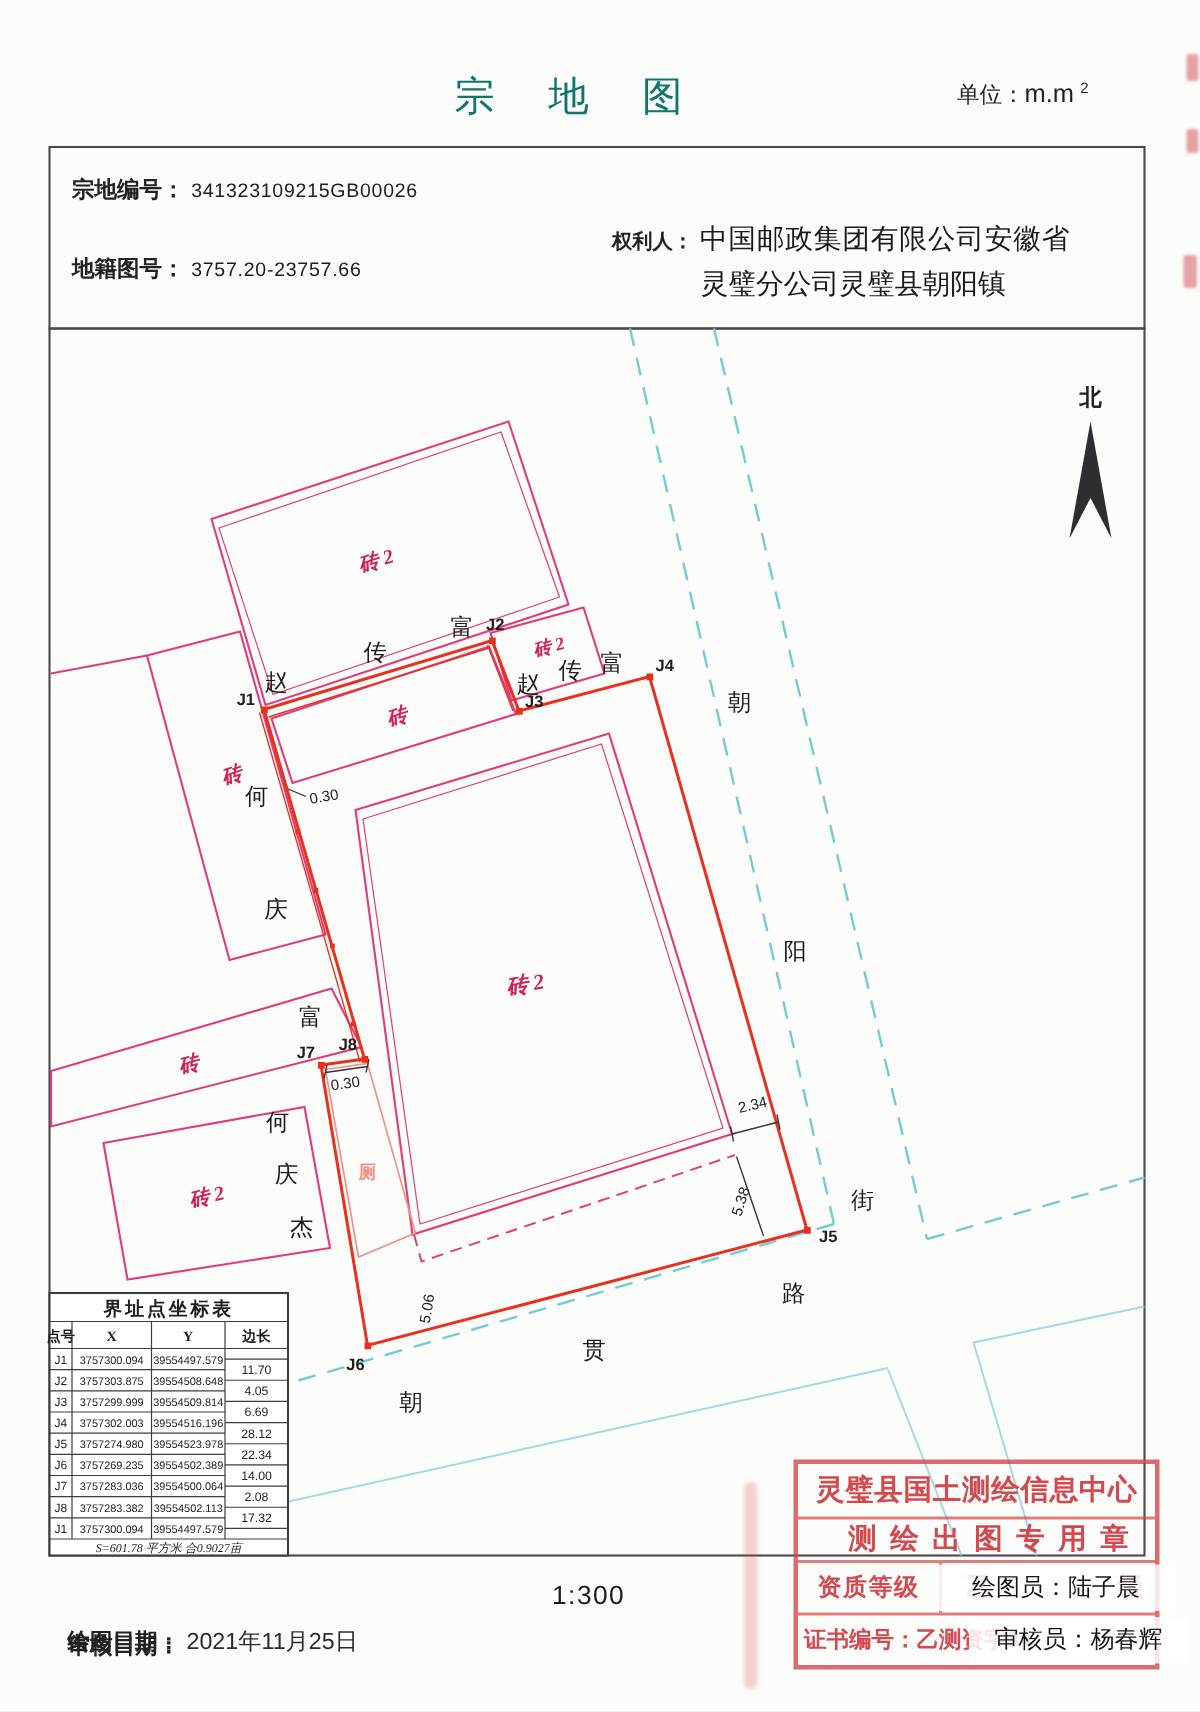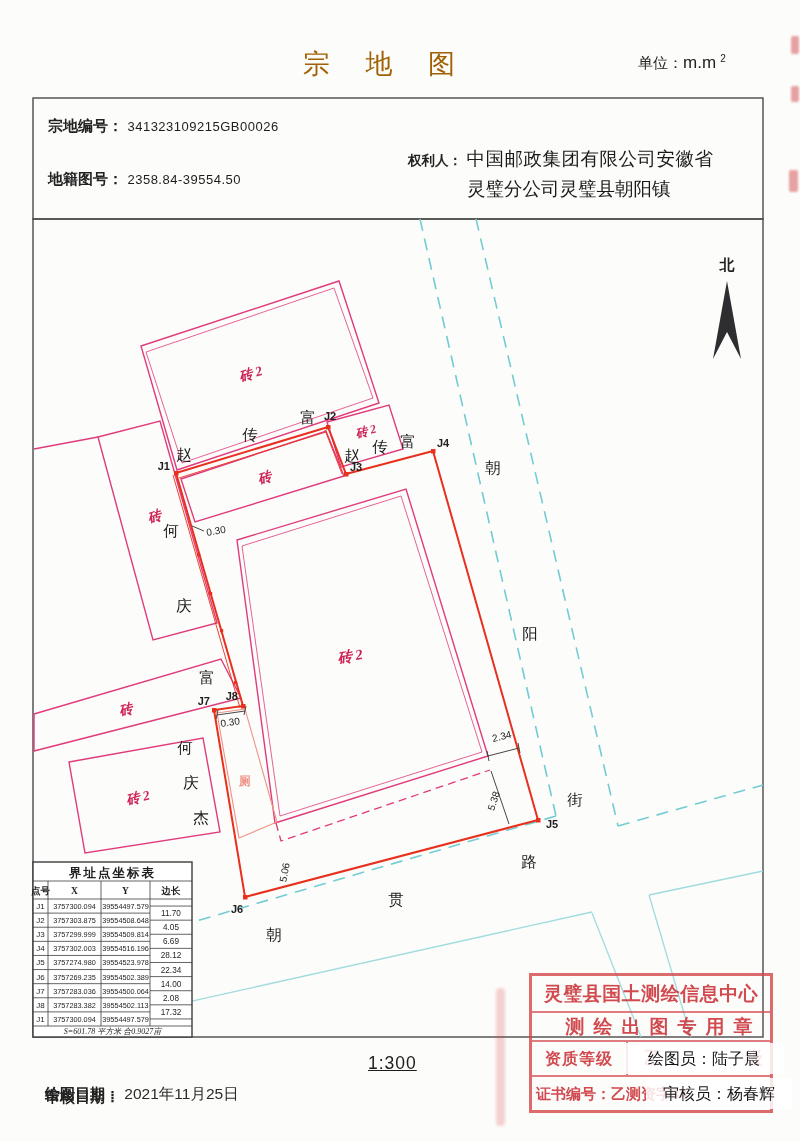--- a/index.html
+++ b/index.html
@@ -1,35 +1,35 @@
 <!DOCTYPE html>
 <html style="--red: #e8301f; --magenta: #e03b7c; --crimson: #ce2456; --cyan: #74ccd3; --cyan2: #96d8da; --salmon: #ef9186; --stamp_red: #d24a4e; --frame: #4a4a4a;"><head>
 <meta charset="utf-8">
 <style>
   html,body{margin:0;padding:0;background:#e8e8e8;}
   .page{position:relative;width:800px;height:1141px;background:#fcfcfa;overflow:hidden;
         font-family:"Liberation Sans",sans-serif;color:#2b2b2b;}
   .abs{position:absolute;}
   
-  .doc-title{left:303px;top:46px;font-size:27px;letter-spacing:14px;color:#a16207;font-weight:500;}
+  .doc-title{left:303px;top:46px;font-size:27px;letter-spacing:14px;color:#0f766e;font-weight:500;}
   .unit{left:638px;top:53px;font-size:15px;color:#222;}
   .unit .mm{font-family:"Liberation Sans",sans-serif;font-size:17px;}
   .unit sup{font-size:10px;}
   .fld-label{font-size:15px;font-weight:700;color:#222;}
   .fld-value{font-size:13px;color:#1d1d1d;letter-spacing:.5px;}
   .parcel-row{left:48px;top:117px;}
   .sheet-row{left:48px;top:170px;}
   .owner1{left:408px;top:146px;}
   .owner1 .fld-label{font-size:13.5px;}
   .owner1 .fld-value,.owner2{font-size:18.5px;color:#1a1a1a;}
   .owner2{left:467px;top:176px;}
   
   .draw-date{left:45px;top:1084px;font-size:15.5px;}
   .review-date{left:45px;top:1088px;font-size:15.5px;}
-  .map-scale{left:368px;top:1053px;font-size:17.5px;letter-spacing:1px;color:#1c1c1c;text-decoration:underline;}
+  .map-scale{left:368px;top:1053px;font-size:17.5px;letter-spacing:1px;color:#1c1c1c;}
   
   svg{position:absolute;left:0;top:0;}
   .frame{fill:none;stroke:#4a4a4a;stroke-width:1.4;}
   .road-d{fill:none;stroke:var(--cyan,#74ccd3);stroke-width:1.6;stroke-dasharray:12 8;}
   .road-s{fill:none;stroke:var(--cyan2,#96d8da);stroke-width:1.3;opacity:.9;}
   .bnd{fill:none;stroke:var(--red,#e8301f);stroke-width:2;}
   .bnd2{fill:none;stroke:var(--red,#e8301f);stroke-width:.9;}
   .vtx{fill:var(--red,#e8301f);}
   .bld{fill:none;stroke:var(--magenta,#e03b7c);stroke-width:1.4;}
   .bld2{fill:none;stroke:var(--magenta,#e03b7c);stroke-width:.8;}
@@ -72,21 +72,21 @@
 
   <div class="abs doc-title">宗 地 图</div>
   <div class="abs unit"><span>单位：</span><span class="mm">m.m</span> <sup>2</sup></div>
 
   <div class="abs parcel-row">
     <span class="fld-label">宗地编号：</span>
     <span class="fld-value">341323109215GB00026</span>
   </div>
   <div class="abs sheet-row">
     <span class="fld-label">地籍图号：</span>
-    <span class="fld-value">2358.84-39554.50</span>
+    <span class="fld-value">3757.20-23757.66</span>
   </div>
   <div class="abs owner1">
     <span class="fld-label">权利人：</span>
     <span class="fld-value">中国邮政集团有限公司安徽省</span>
   </div>
   <div class="abs owner2">灵璧分公司灵璧县朝阳镇</div>
 
   <svg width="800" height="1141" viewBox="0 0 800 1141">
 
     <rect class="frame" x="33" y="98" width="730" height="121"></rect>

